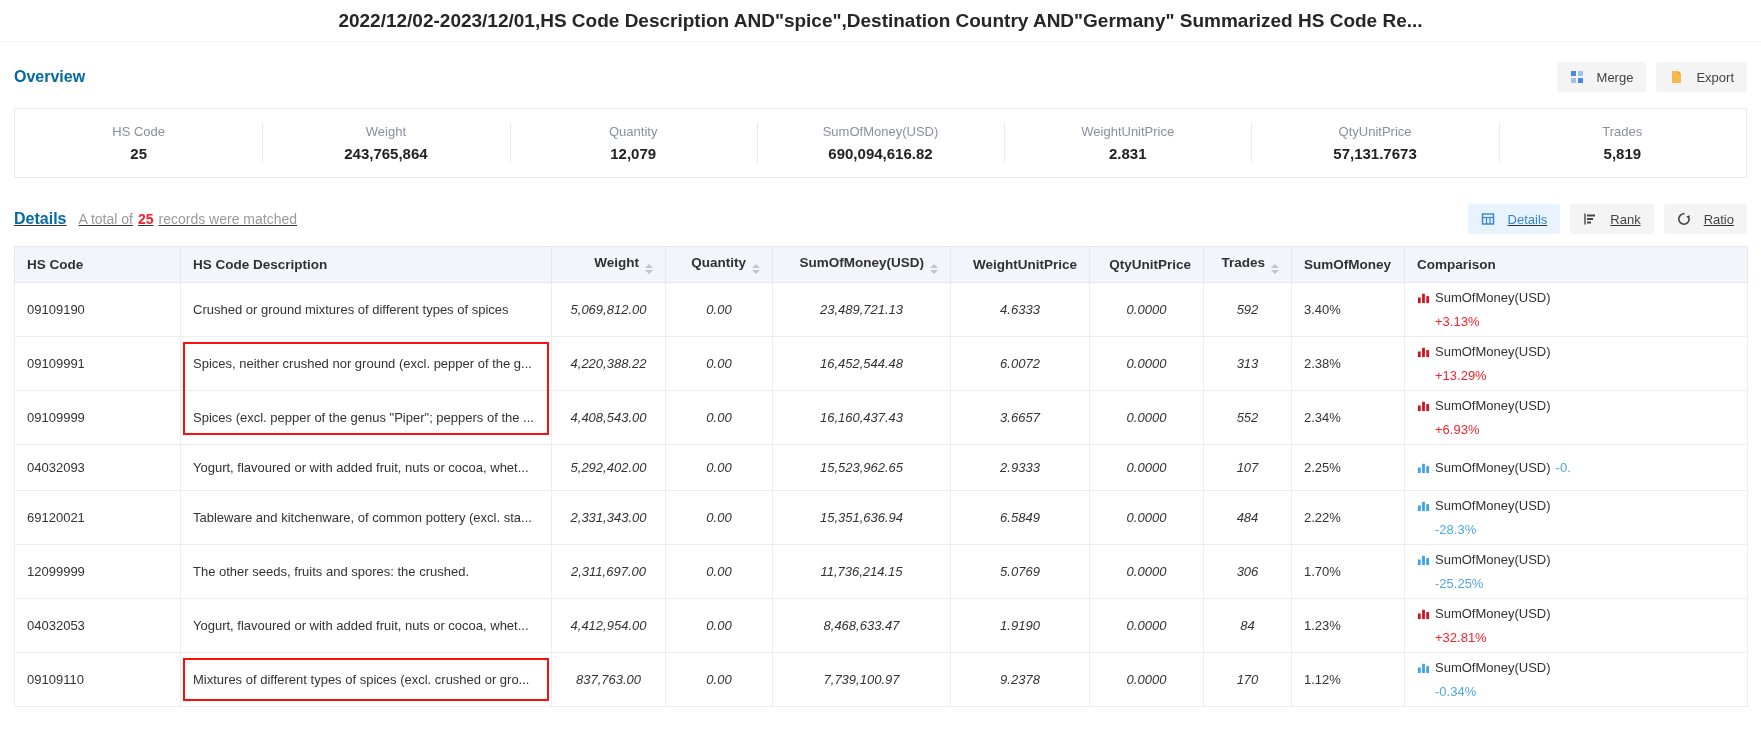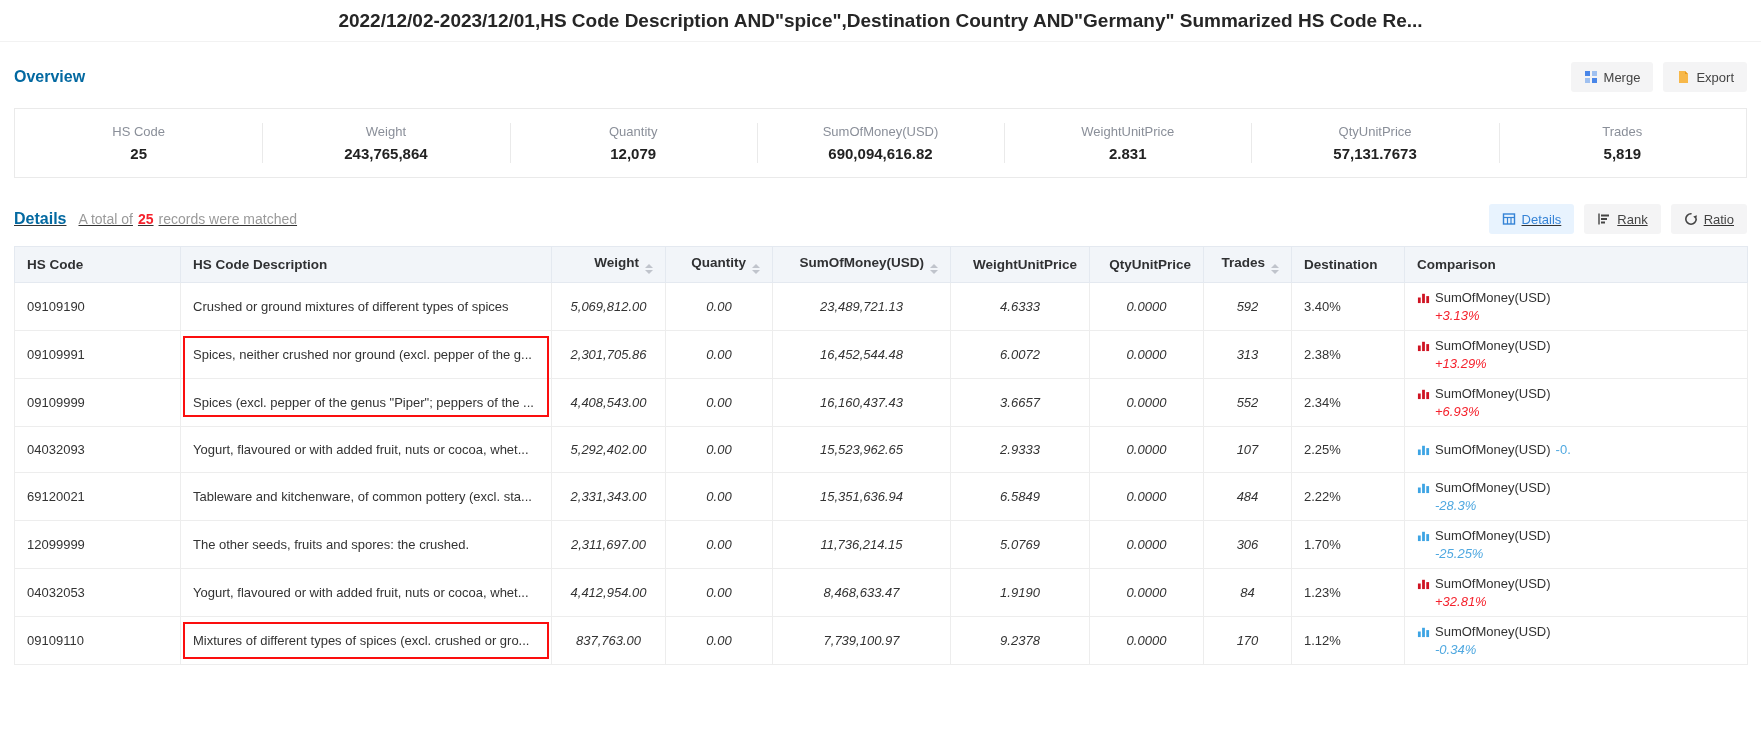--- a/index.html
+++ b/index.html
@@ -13,21 +13,21 @@
   
   .titlebar { height: 42px; display: flex; align-items: center; justify-content: center; border-bottom: 1px solid #f2f2f2; }
   .page-title { font-size: 19px; font-weight: 600; color: #262626; }
 
   
   .overview-head { display: flex; align-items: center; justify-content: space-between; padding: 0 14px; margin-top: 20px; }
   .sec-heading { font-size: 16px; font-weight: 700; color: #0369a1; }
   .actions { display: flex; gap: 10px; }
 
   .btn {
-    display: inline-flex; align-items: center; gap: 6px; height: 30px; padding: 0 13px;
+    display: inline-flex; align-items: center; gap: 13px; height: 30px; padding: 0 13px;
     background: #f4f4f5; border: none; border-radius: 3px;
     font-size: 13px; color: #444; cursor: pointer; font-family: inherit; white-space: nowrap;
   }
   .btn .icon { display: inline-flex; }
   .btn .icon svg { width: 14px; height: 14px; display: block; }
   .btn.active { background: #e8f3fe; color: #3583d6; }
 
   
   .stats { display: flex; margin: 16px 14px 0; border: 1px solid #eaeaea; height: 70px; }
   .stat { flex: 1; display: flex; flex-direction: column; align-items: center; justify-content: center; gap: 6px; position: relative; }
@@ -62,21 +62,21 @@
   .caret i { display: block; width: 0; height: 0; border-left: 4px solid transparent; border-right: 4px solid transparent; }
   .caret .up { border-bottom: 4px solid #c0c4cc; }
   .caret .down { border-top: 4px solid #c0c4cc; }
 
   
   .cmp { line-height: 17px; }
   .cmp-top { display: flex; align-items: center; gap: 5px; overflow: hidden; }
   .bar-icon { display: inline-flex; flex: 0 0 auto; }
   .bar-icon svg { width: 13px; height: 13px; display: block; }
   .cmp-label { color: #333; }
-  .cmp-change-block { margin-left: 18px; margin-top: 1px; font-style: italic; }
+  .cmp-change-block { margin-left: 18px; margin-top: 7px; }
   .dir-up .bar-icon rect { fill: #cf1322; }
   .dir-down .bar-icon rect { fill: #3da4e4; }
   .dir-up .cmp-change { color: #f5222d; }
   .dir-down .cmp-change { color: #4fa8e0; }
 
   
   .redbox { position: absolute; border: 2px solid #fb0e0e; pointer-events: none; z-index: 3; }
   .rb-full  { top: 5px; bottom: 5px; left: 2px; right: 2px; }
   .rb-start { top: 5px; bottom: -1px; left: 2px; right: 2px; border-bottom: none; }
   .rb-end   { top: -1px; bottom: 9px; left: 2px; right: 2px; border-top: none; }
@@ -251,21 +251,21 @@
             </th>
 
             <th class="al-right">
               <span class="th-label">Trades</span><span class="caret">
                 <i class="up"></i>
                 <i class="down"></i>
               </span>
             </th>
 
             <th class="al-left">
-              <span class="th-label">Destination</span>
+              <span class="th-label">SumOfMoney</span>
             </th>
 
             <th class="al-left">
               <span class="th-label">Comparison</span>
             </th>
           </tr>
       </thead>
       <tbody>
 
           <tr>
@@ -298,21 +298,21 @@
               </div>
             </td>
           </tr>
 
           <tr>
             <td class="c-hs">09109991</td>
             <td class="c-desc">
               <span class="desc-text">Spices, neither crushed nor ground (excl. pepper of the g...</span>
               <div class="redbox rb-start"></div>
             </td>
-            <td class="num">2,301,705.86</td>
+            <td class="num">4,220,388.22</td>
             <td class="num">0.00</td>
             <td class="num">16,452,544.48</td>
             <td class="num">6.0072</td>
             <td class="num">0.0000</td>
             <td class="num">313</td>
             <td class="c-pct">2.38%</td>
             <td class="c-cmp">
               <div class="cmp dir-up">
                 <div class="cmp-top">
                   <span class="bar-icon">

